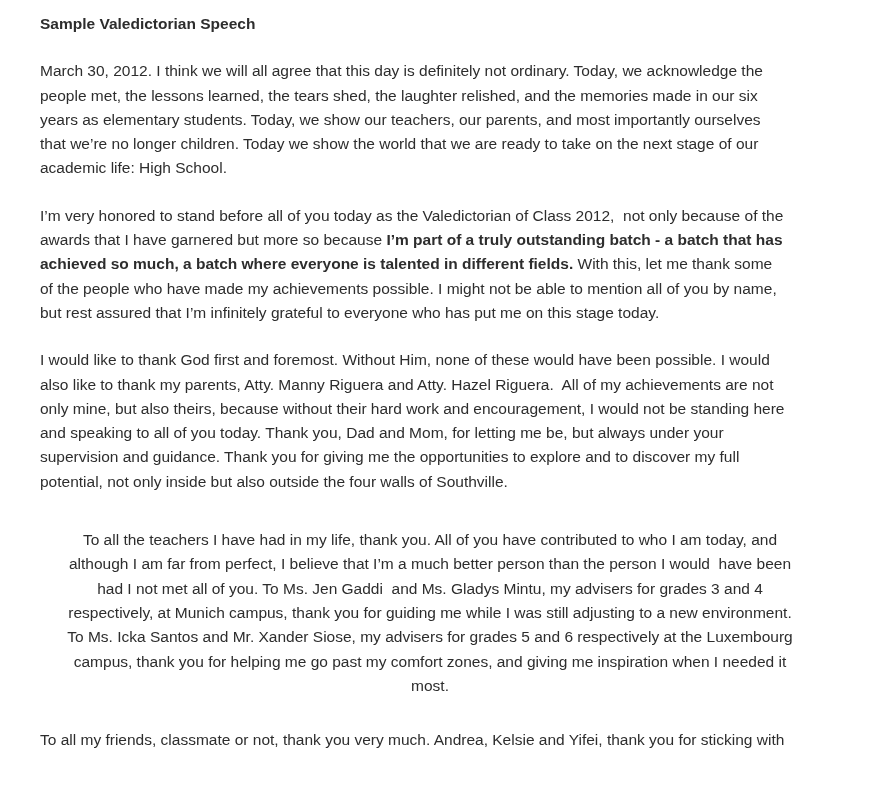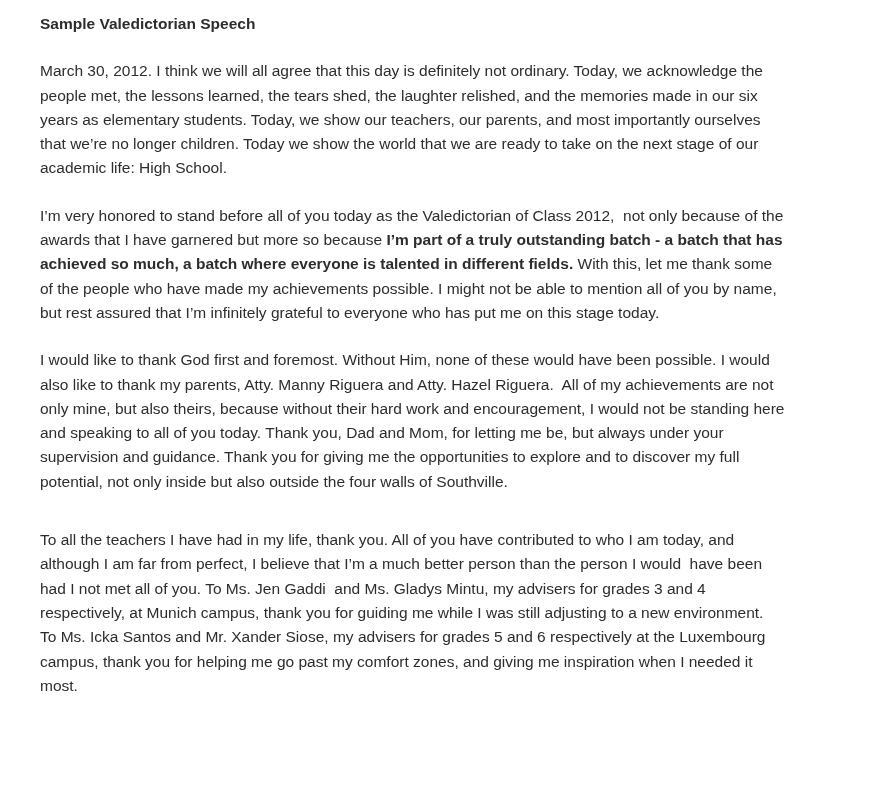--- a/index.html
+++ b/index.html
@@ -30,20 +30,21 @@
   }
   .para {
     margin: 23px 0 0 0;
     white-space: pre-wrap;
   }
   .para.first {
     margin-top: 0;
   }
   .para.gap-lg {
     margin-top: 34px;
+    text-align: center;
   }
   .para.gap-md {
     margin-top: 30px;
   }
   .para strong {
     font-weight: bold;
   }
 </style>
 </head>
 <body>
@@ -72,13 +73,14 @@
 potential, not only inside but also outside the four walls of Southville.</p>
 
   <p class="para gap-lg">To all the teachers I have had in my life, thank you. All of you have contributed to who I am today, and
 although I am far from perfect, I believe that I’m a much better person than the person I would  have been
 had I not met all of you. To Ms. Jen Gaddi  and Ms. Gladys Mintu, my advisers for grades 3 and 4
 respectively, at Munich campus, thank you for guiding me while I was still adjusting to a new environment.
 To Ms. Icka Santos and Mr. Xander Siose, my advisers for grades 5 and 6 respectively at the Luxembourg
 campus, thank you for helping me go past my comfort zones, and giving me inspiration when I needed it
 most.</p>
 
+  <p class="para gap-md">To all my friends, classmate or not, thank you very much. Andrea, Kelsie and Yifei, thank you for sticking with</p>
 </div>
 
 </body></html>

